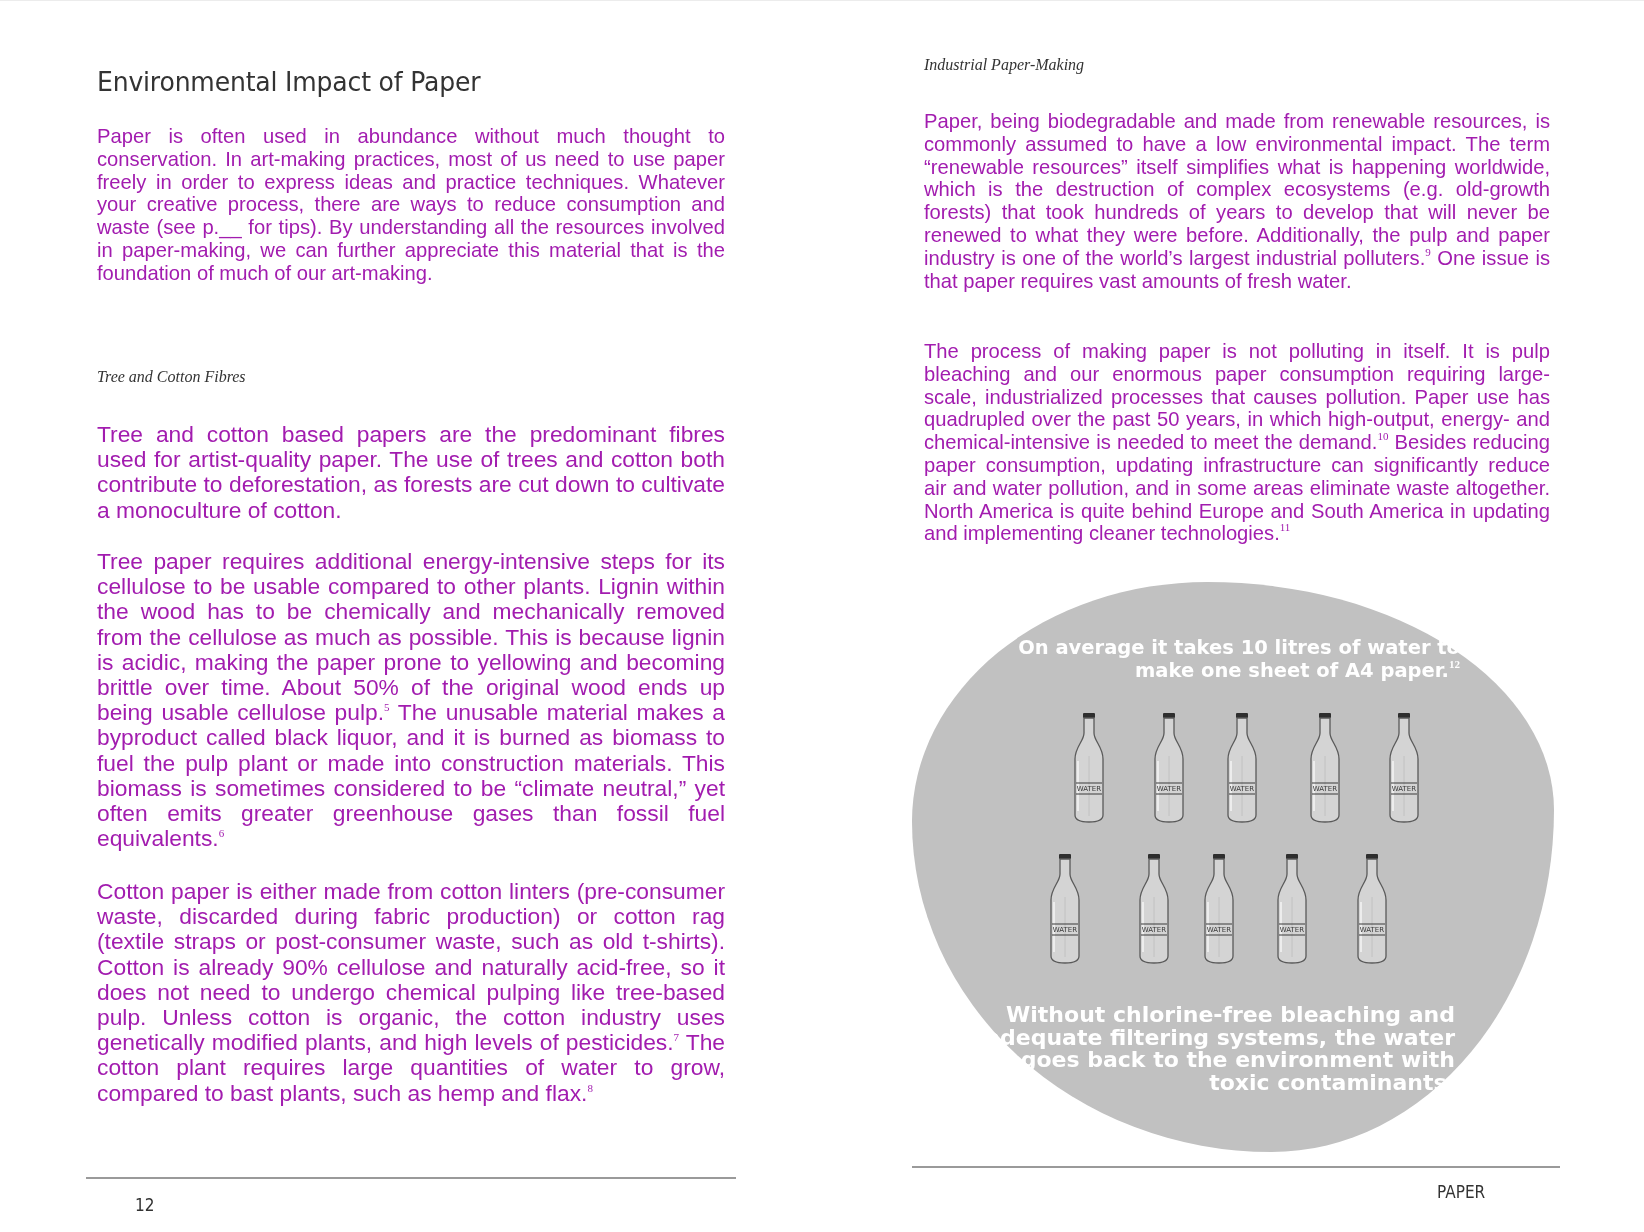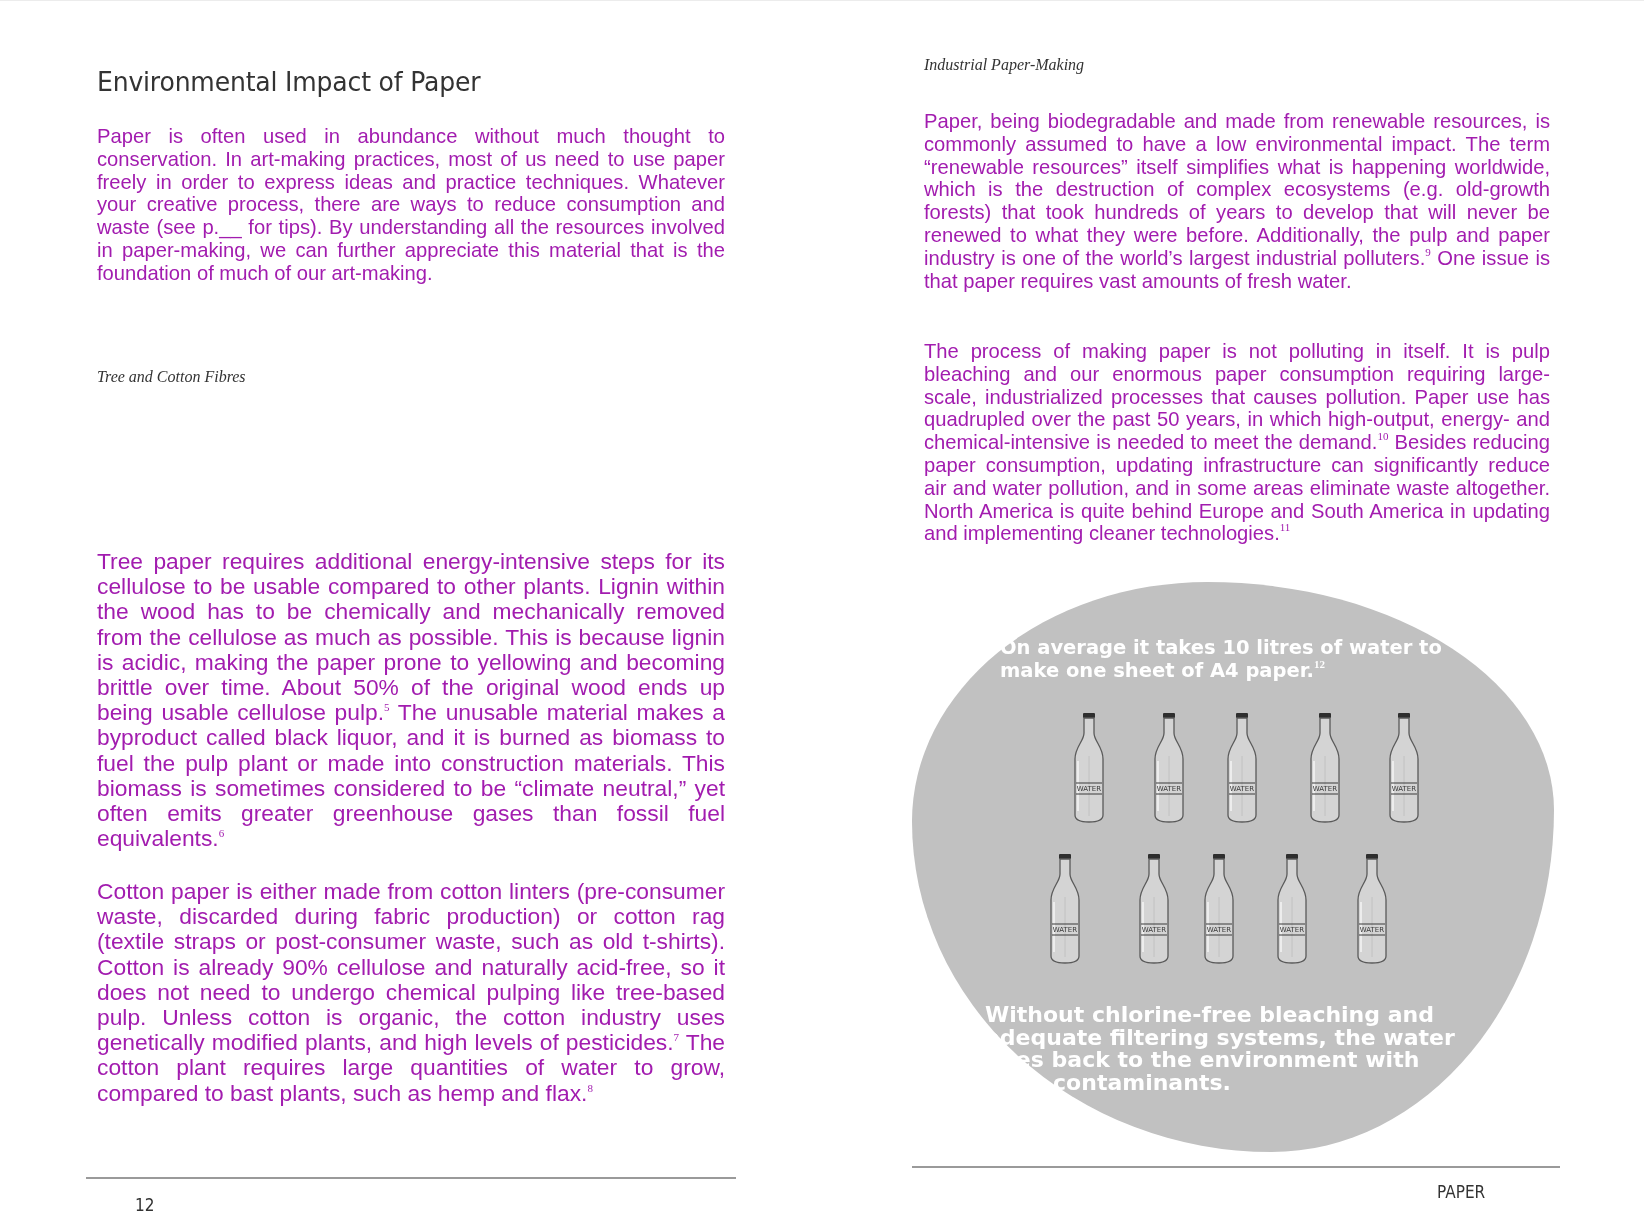--- a/index.html
+++ b/index.html
@@ -34,38 +34,39 @@
 
     .rule { position: absolute; height: 2px; background: #9a9a9a; }
     .folio { position: absolute; font-family: "DejaVu Sans", sans-serif; font-size: 17px; color: #333; transform: scaleX(0.9); transform-origin: left center; }
 
     .blob {
       position: absolute; left: 912px; top: 582px; width: 642px; height: 570px;
       background: #c1c1c1;
       border-radius: 46% 54% 44% 56% / 42% 40% 60% 58%;
     }
     .blob-text {
-      position: absolute; text-align: left; color: #ffffff; font-weight: bold;
+      position: absolute; text-align: right; color: #ffffff; font-weight: bold;
       font-family: "DejaVu Sans", sans-serif; margin: 0;
       transform-origin: center;
     }
     .bottle { position: absolute; width: 40px; height: 112px; }
   </style>
 </head>
 <body>
 
 <div class="topline"></div>
 
 <div class="page page-left">
   <h1 class="h1">Environmental Impact of Paper</h1>
 
   <p class="para small" style="left:97px; top:113px; width:628px;">Paper is often used in abundance without much thought to conservation. In art-making practices, most of us need to use paper freely in order to express ideas and practice techniques. Whatever your creative process, there are ways to reduce consumption and waste (see p.__ for tips). By understanding all the resources involved in paper-making, we can further appreciate this material that is the foundation of much of our art-making.</p>
 
   <h2 class="h2" style="left:97px; top:356px;text-align:right;">Tree and Cotton Fibres</h2>
 
+  <p class="para large" style="left:97px; top:410px; width:628px;">Tree and cotton based papers are the predominant fibres used for artist-quality paper. The use of trees and cotton both contribute to deforestation, as forests are cut down to cultivate a monoculture of cotton.</p>
 
   <p class="para large" style="left:97px; top:537px; width:628px;"><span>Tree paper requires additional energy-intensive steps for its cellulose to be usable compared to other plants. Lignin within the wood has to be  chemically and mechanically removed from the cellulose as much as possible. This is because lignin is acidic, making the paper prone to yellowing and becoming brittle over time. About 50% of the original wood ends up being usable cellulose pulp.</span><sup>5</sup><span> The unusable material makes a byproduct called black liquor, and it is burned as biomass to fuel the pulp plant or made into construction materials. This biomass is sometimes considered to be “climate neutral,” yet often emits greater greenhouse gases than fossil fuel equivalents.</span><sup>6</sup></p>
 
   <p class="para large" style="left:97px; top:867px; width:628px;"><span>Cotton paper is either made from cotton linters (pre-consumer waste, discarded during fabric production) or cotton rag (textile straps or post-consumer waste, such as old t-shirts). Cotton is already 90% cellulose and naturally acid-free, so it does not need to undergo chemical pulping like tree-based pulp. Unless cotton is organic, the cotton industry uses genetically modified plants, and high levels of pesticides.</span><sup>7</sup><span> The cotton plant requires large quantities of water to grow, compared to bast plants, such as hemp and flax.</span><sup>8</sup></p>
 
   <div class="rule" style="left:86px; top:1165px; width:650px;"></div>
   <div class="folio" style="left:135px; top:1183px;">12</div>
 </div>
 
 <div class="page page-right"></div>

